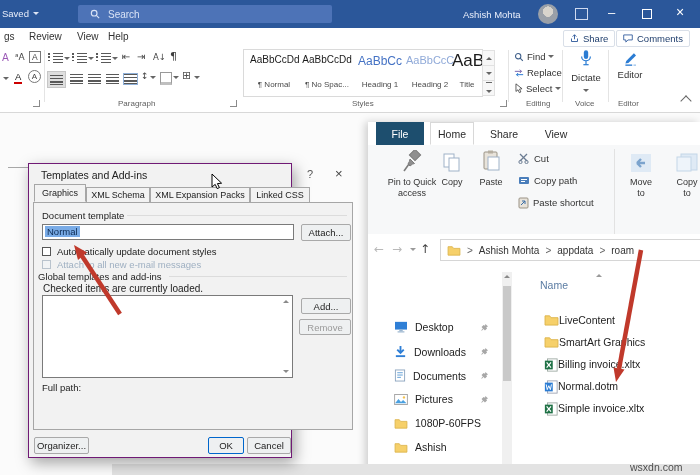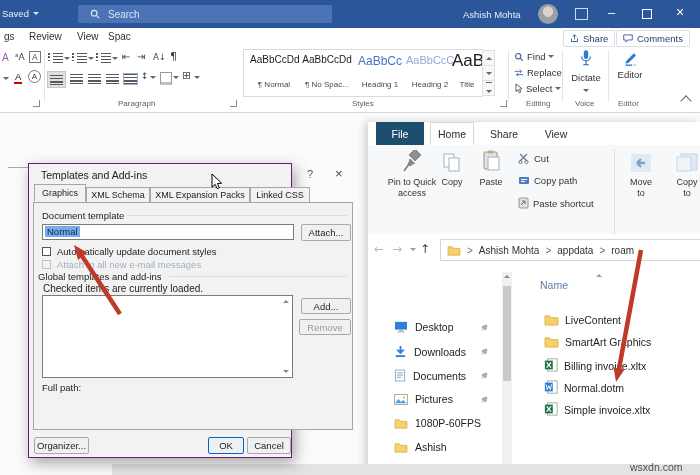--- a/index.html
+++ b/index.html
@@ -30,24 +30,24 @@
   .styitem{position:absolute;top:4px;text-align:center}
   .styname{font-size:8px;color:#4a4a4a;position:absolute;left:0;right:0;top:26px;white-space:nowrap}
   .sbtn{position:absolute;left:482px;width:11px;height:14px;background:#f7f7f7;border:1px solid #e1e1e1;display:flex;align-items:center;justify-content:center}
   .edrow{position:absolute;left:514px;display:flex;align-items:center;gap:3px;font-size:9.5px;color:#333}
   
   .exp{left:368px;top:122px;width:332px;height:353px;background:#fff;box-shadow:-3px 0 8px rgba(0,0,0,.18);overflow:hidden}
   .etab{top:0;height:23px;display:flex;align-items:center;justify-content:center;font-size:10.5px;color:#2b2b2b}
   .etabrow{left:0;top:0;width:332px;height:23px;background:#fff;border-bottom:1px solid #dcdcdc}
   .erib{left:0;top:23px;width:332px;height:89px;background:#f7f8f9;border-bottom:1px solid #e4e4e4}
   .bigbtn{position:absolute;text-align:center;font-size:9px;color:#333;line-height:11px}
-  .smrow{position:absolute;display:flex;align-items:flex-end;gap:4px;font-size:9.5px;color:#333}
+  .smrow{position:absolute;display:flex;align-items:flex-start;gap:4px;font-size:9.5px;color:#333}
   .crumb{font-size:10px;color:#333;white-space:nowrap}
   .navitem{position:absolute;display:flex;align-items:center;gap:7px;font-size:10.5px;color:#222}
-  .file{position:absolute;display:flex;align-items:flex-end;gap:6px;font-size:10.5px;color:#1d1d1d}
+  .file{position:absolute;display:flex;align-items:flex-start;font-size:10.5px;color:#1d1d1d}
   .pin-g{opacity:.75}
   
   .dlg{left:28px;top:163px;width:264px;height:295px;background:#f2f2f2;border:1px solid #701a75;box-shadow:3px 5px 14px rgba(0,0,0,.35);box-sizing:border-box}
   .dtab{position:absolute;display:flex;align-items:center;justify-content:center;font-size:9px;color:#222;background:#f2f2f2;border:1px solid #a6a6a6;border-bottom:none;box-sizing:border-box}
   .dpage{left:4px;top:38px;width:320px;height:228px;border:1px solid #a6a6a6;background:#f2f2f2;box-sizing:border-box}
   .db{position:absolute;background:#eef0f1;border:1px solid #a9a9a9;border-radius:2px;font-size:9.5px;color:#222;display:flex;align-items:center;justify-content:center;box-sizing:border-box}
   .db.dis{color:#9a9a9a}
   .cb{position:absolute;width:9px;height:9px;background:#fff;border:1px solid #555;box-sizing:border-box}
   .cb.dis{border-color:#b9c3cd;background:#f1f3f5}
   .hline{position:absolute;height:1px;background:#dcdcdc}
@@ -71,21 +71,21 @@
   <span class="abs" style="left:575px;top:8px;width:11px;height:10px;border:1px solid #cfdaf0"></span>
   <span class="abs winbtn" style="left:608px;top:6px">–</span>
   <span class="abs" style="left:642px;top:9px;width:8px;height:8px;border:1px solid #fff"></span>
   <span class="abs winbtn" style="left:676px;top:5px;font-size:14px">×</span>
 </div>
 
 <div class="abs wtabs">
   <span class="abs wtab" style="left:4px">gs</span>
   <span class="abs wtab" style="left:29px">Review</span>
   <span class="abs wtab" style="left:77px">View</span>
-  <span class="abs wtab" style="left:108px">Spac</span>
+  <span class="abs wtab" style="left:108px">Help</span>
   <div class="abs pillbtn" style="left:563px">
     <svg width="9" height="9" viewBox="0 0 12 12">
         <path d="M2 6v4h8V6" fill="none" stroke="#2b579a" stroke-width="1.2"></path>
         <path d="M6 1v6M6 1L3.5 3.5M6 1l2.5 2.5" stroke="#2b579a" stroke-width="1.2" fill="none"></path>
       </svg>
     <span>Share</span>
   </div>
   <div class="abs pillbtn" style="left:616px">
     <svg width="10" height="9" viewBox="0 0 14 12">
         <path d="M1 1h12v7H7l-3 3V8H1z" fill="none" stroke="#2b579a" stroke-width="1.2"></path>

